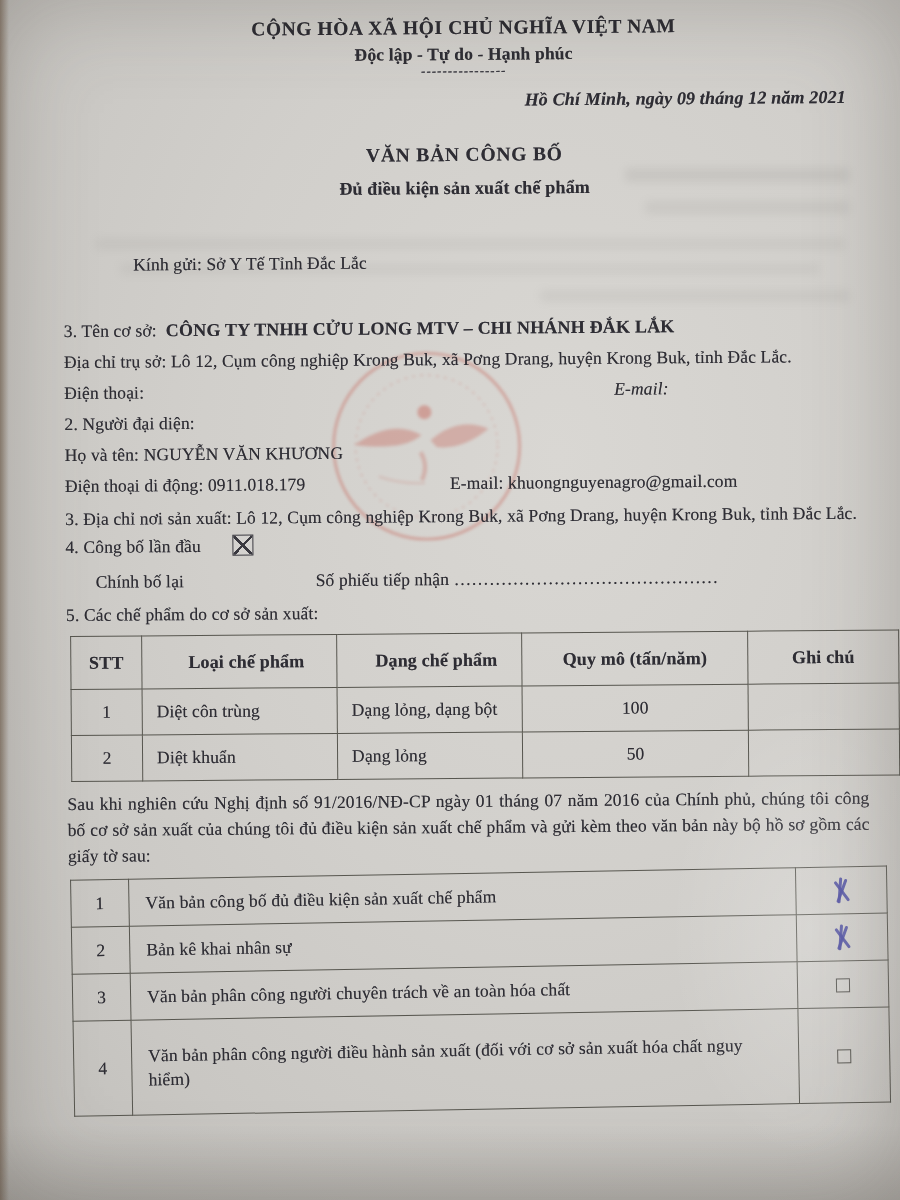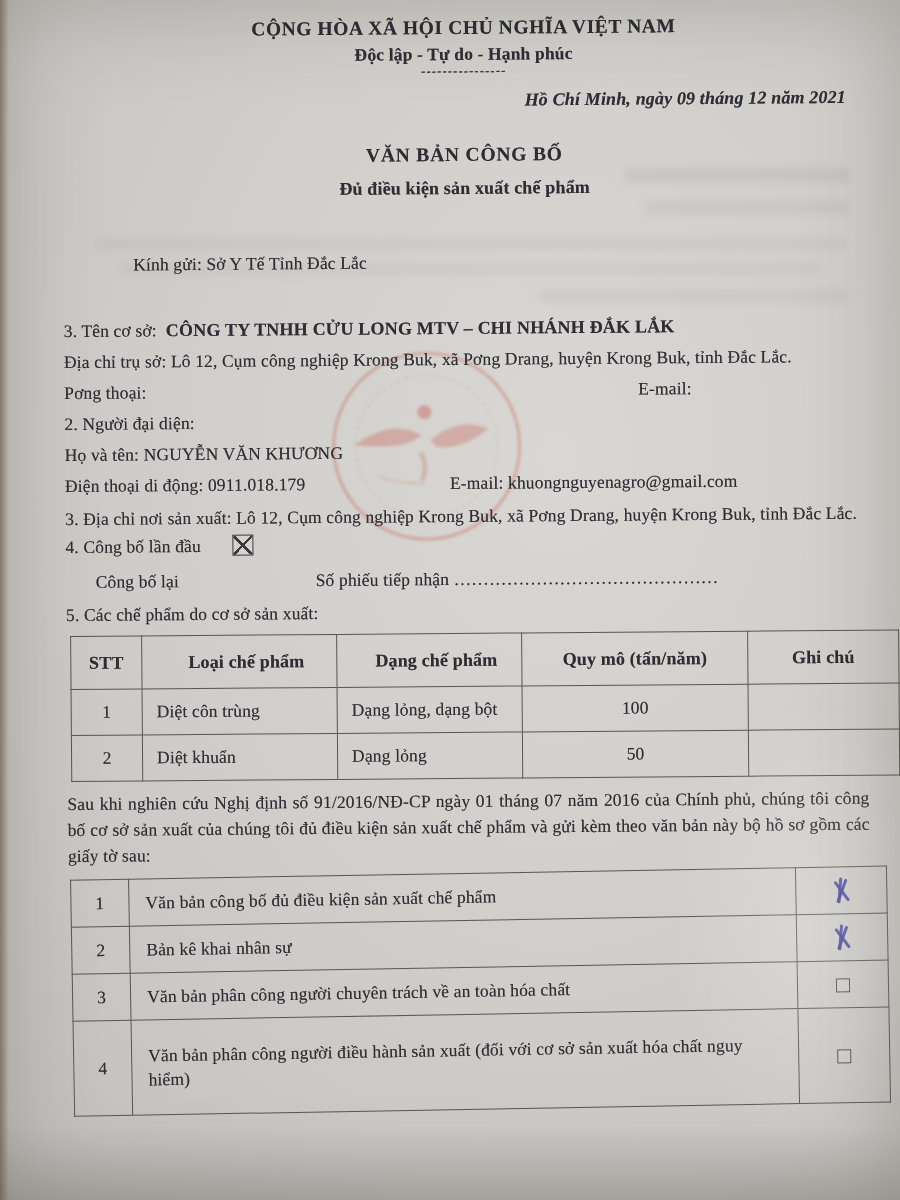--- a/index.html
+++ b/index.html
@@ -46,21 +46,21 @@
 
   .title-block{text-align:center;margin-top:33px;}
   .doc-title{font-weight:bold;font-size:19.5px;letter-spacing:.8px;}
   .doc-subtitle{font-weight:bold;font-size:18px;margin-top:12px;}
 
   .recipient{margin-top:53px;margin-left:70px;}
 
   .fields{margin-top:45px;}
   .fline{line-height:21px;margin-bottom:10px;position:relative;}
   .company{font-weight:bold;font-size:18px;letter-spacing:.2px;}
-  .abs-email{position:absolute;left:574px;top:0;}
+  .abs-email{position:absolute;left:550px;top:0;font-style:italic;}
   .abs-email2{position:absolute;left:385px;top:0;}
   .s3para{line-height:25px;margin:2px 0 4px 0;text-align:justify;}
   .cb{display:inline-block;width:19px;height:19px;border:1.7px solid #3a3940;vertical-align:-4px;margin-left:27px;background-color:rgba(255,255,255,.08);}
   .cb.checked{background-image:
       linear-gradient(45deg, transparent 45%, #3a3940 45%, #3a3940 55%, transparent 55%),
       linear-gradient(135deg, transparent 45%, #3a3940 45%, #3a3940 55%, transparent 55%);}
   .indent1{margin-left:30px;}
   .abs-receipt{position:absolute;left:220px;top:0;}
 
   table{border-collapse:collapse;table-layout:fixed;}
@@ -138,42 +138,42 @@
       <div class="fields">
 
         <div class="fline">
           <span>3. Tên cơ sở:</span>&nbsp;
           <span class="company">CÔNG TY TNHH CỬU LONG MTV – CHI NHÁNH ĐẮK LẮK</span>
         </div>
 
         <div class="fline">Địa chỉ trụ sở: Lô 12, Cụm công nghiệp Krong Buk, xã Pơng Drang, huyện Krong Buk, tỉnh Đắc Lắc.</div>
 
         <div class="fline">
-          <span>Pơng thoại:</span>
+          <span>Điện thoại:</span>
           <span class="abs-email">E-mail:</span>
         </div>
 
         <div class="fline">2. Người đại diện:</div>
 
         <div class="fline">Họ và tên: NGUYỄN VĂN KHƯƠNG</div>
 
         <div class="fline">
           <span>Điện thoại di động: 0911.018.179</span>
           <span class="abs-email2">E-mail: khuongnguyenagro@gmail.com</span>
         </div>
 
         <div class="s3para">3. Địa chỉ nơi sản xuất: Lô 12, Cụm công nghiệp Krong Buk, xã Pơng Drang, huyện Krong Buk, tỉnh Đắc Lắc.</div>
 
         <div class="fline">
           <span>4. Công bố lần đầu</span>
           <span class="cb checked"></span>
         </div>
 
         <div class="fline indent1" style="margin-top:14px;">
-          <span>Công bố lại</span>
+          <span>Chính bố lại</span>
           <span class="abs-receipt">Số phiếu tiếp nhận ………………………………………</span>
         </div>
 
         <div class="fline" style="margin-top:12px;">5. Các chế phẩm do cơ sở sản xuất:</div>
       </div>
 
       <table class="prod-table">
         <tbody>
             <tr>
           <th class="c-stt">STT</th>

